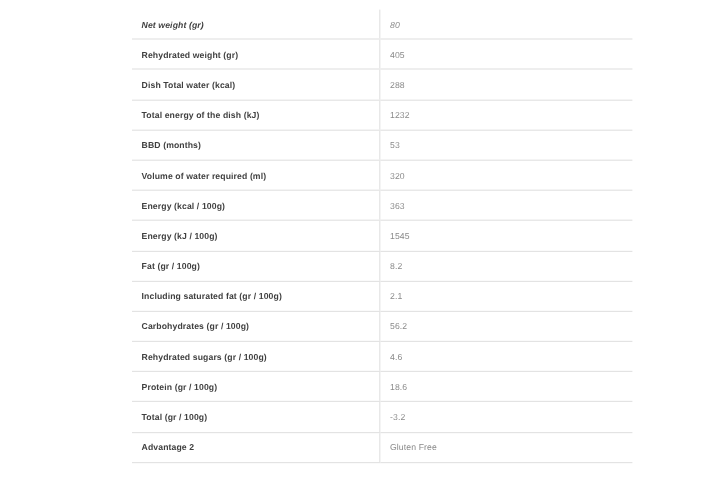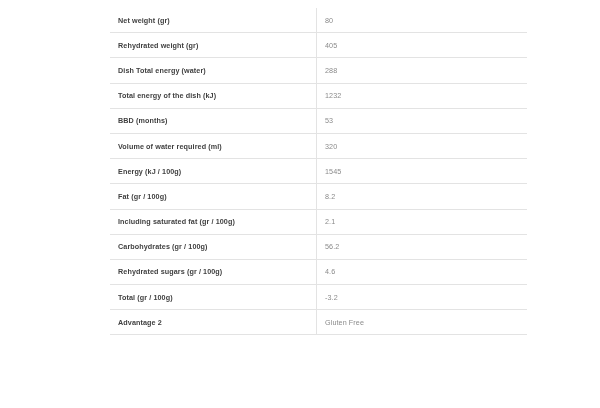--- a/index.html
+++ b/index.html
@@ -32,20 +32,21 @@
     border-top: 1px solid #c2410c;
     border-bottom: 1px solid #e3e3e3;
     padding: 0 8px;
     vertical-align: middle;
     height: 24.2px;
     overflow: hidden;
     white-space: nowrap;
   }
   .spec-table tr:first-child td {
     border-top: none;
+    font-style: italic;
   }
   .col-label {
     width: 190px;
     font-size: 7.2px;
     font-weight: bold;
     color: #3f3f3f;
     letter-spacing: 0.1px;
   }
   .col-value {
     width: 194px;
@@ -64,34 +65,38 @@
     <tbody>
       <tr>
         <td class="col-label">Net weight (gr)</td>
         <td class="col-value">80</td>
       </tr>
       <tr>
         <td class="col-label">Rehydrated weight (gr)</td>
         <td class="col-value">405</td>
       </tr>
       <tr>
-        <td class="col-label">Dish Total energy (water)</td>
+        <td class="col-label">Dish Total water (kcal)</td>
         <td class="col-value">288</td>
       </tr>
       <tr>
         <td class="col-label">Total energy of the dish (kJ)</td>
         <td class="col-value">1232</td>
       </tr>
       <tr>
         <td class="col-label">BBD (months)</td>
         <td class="col-value">53</td>
       </tr>
       <tr>
         <td class="col-label">Volume of water required (ml)</td>
         <td class="col-value">320</td>
+      </tr>
+      <tr>
+        <td class="col-label">Energy (kcal / 100g)</td>
+        <td class="col-value">363</td>
       </tr>
       <tr>
         <td class="col-label">Energy (kJ / 100g)</td>
         <td class="col-value">1545</td>
       </tr>
       <tr>
         <td class="col-label">Fat (gr / 100g)</td>
         <td class="col-value">8.2</td>
       </tr>
       <tr>
@@ -100,20 +105,24 @@
       </tr>
       <tr>
         <td class="col-label">Carbohydrates (gr / 100g)</td>
         <td class="col-value">56.2</td>
       </tr>
       <tr>
         <td class="col-label">Rehydrated sugars (gr / 100g)</td>
         <td class="col-value">4.6</td>
       </tr>
       <tr>
+        <td class="col-label">Protein (gr / 100g)</td>
+        <td class="col-value">18.6</td>
+      </tr>
+      <tr>
         <td class="col-label">Total (gr / 100g)</td>
         <td class="col-value">-3.2</td>
       </tr>
       <tr>
         <td class="col-label">Advantage 2</td>
         <td class="col-value">Gluten Free</td>
       </tr>
 
     </tbody>
   </table>

